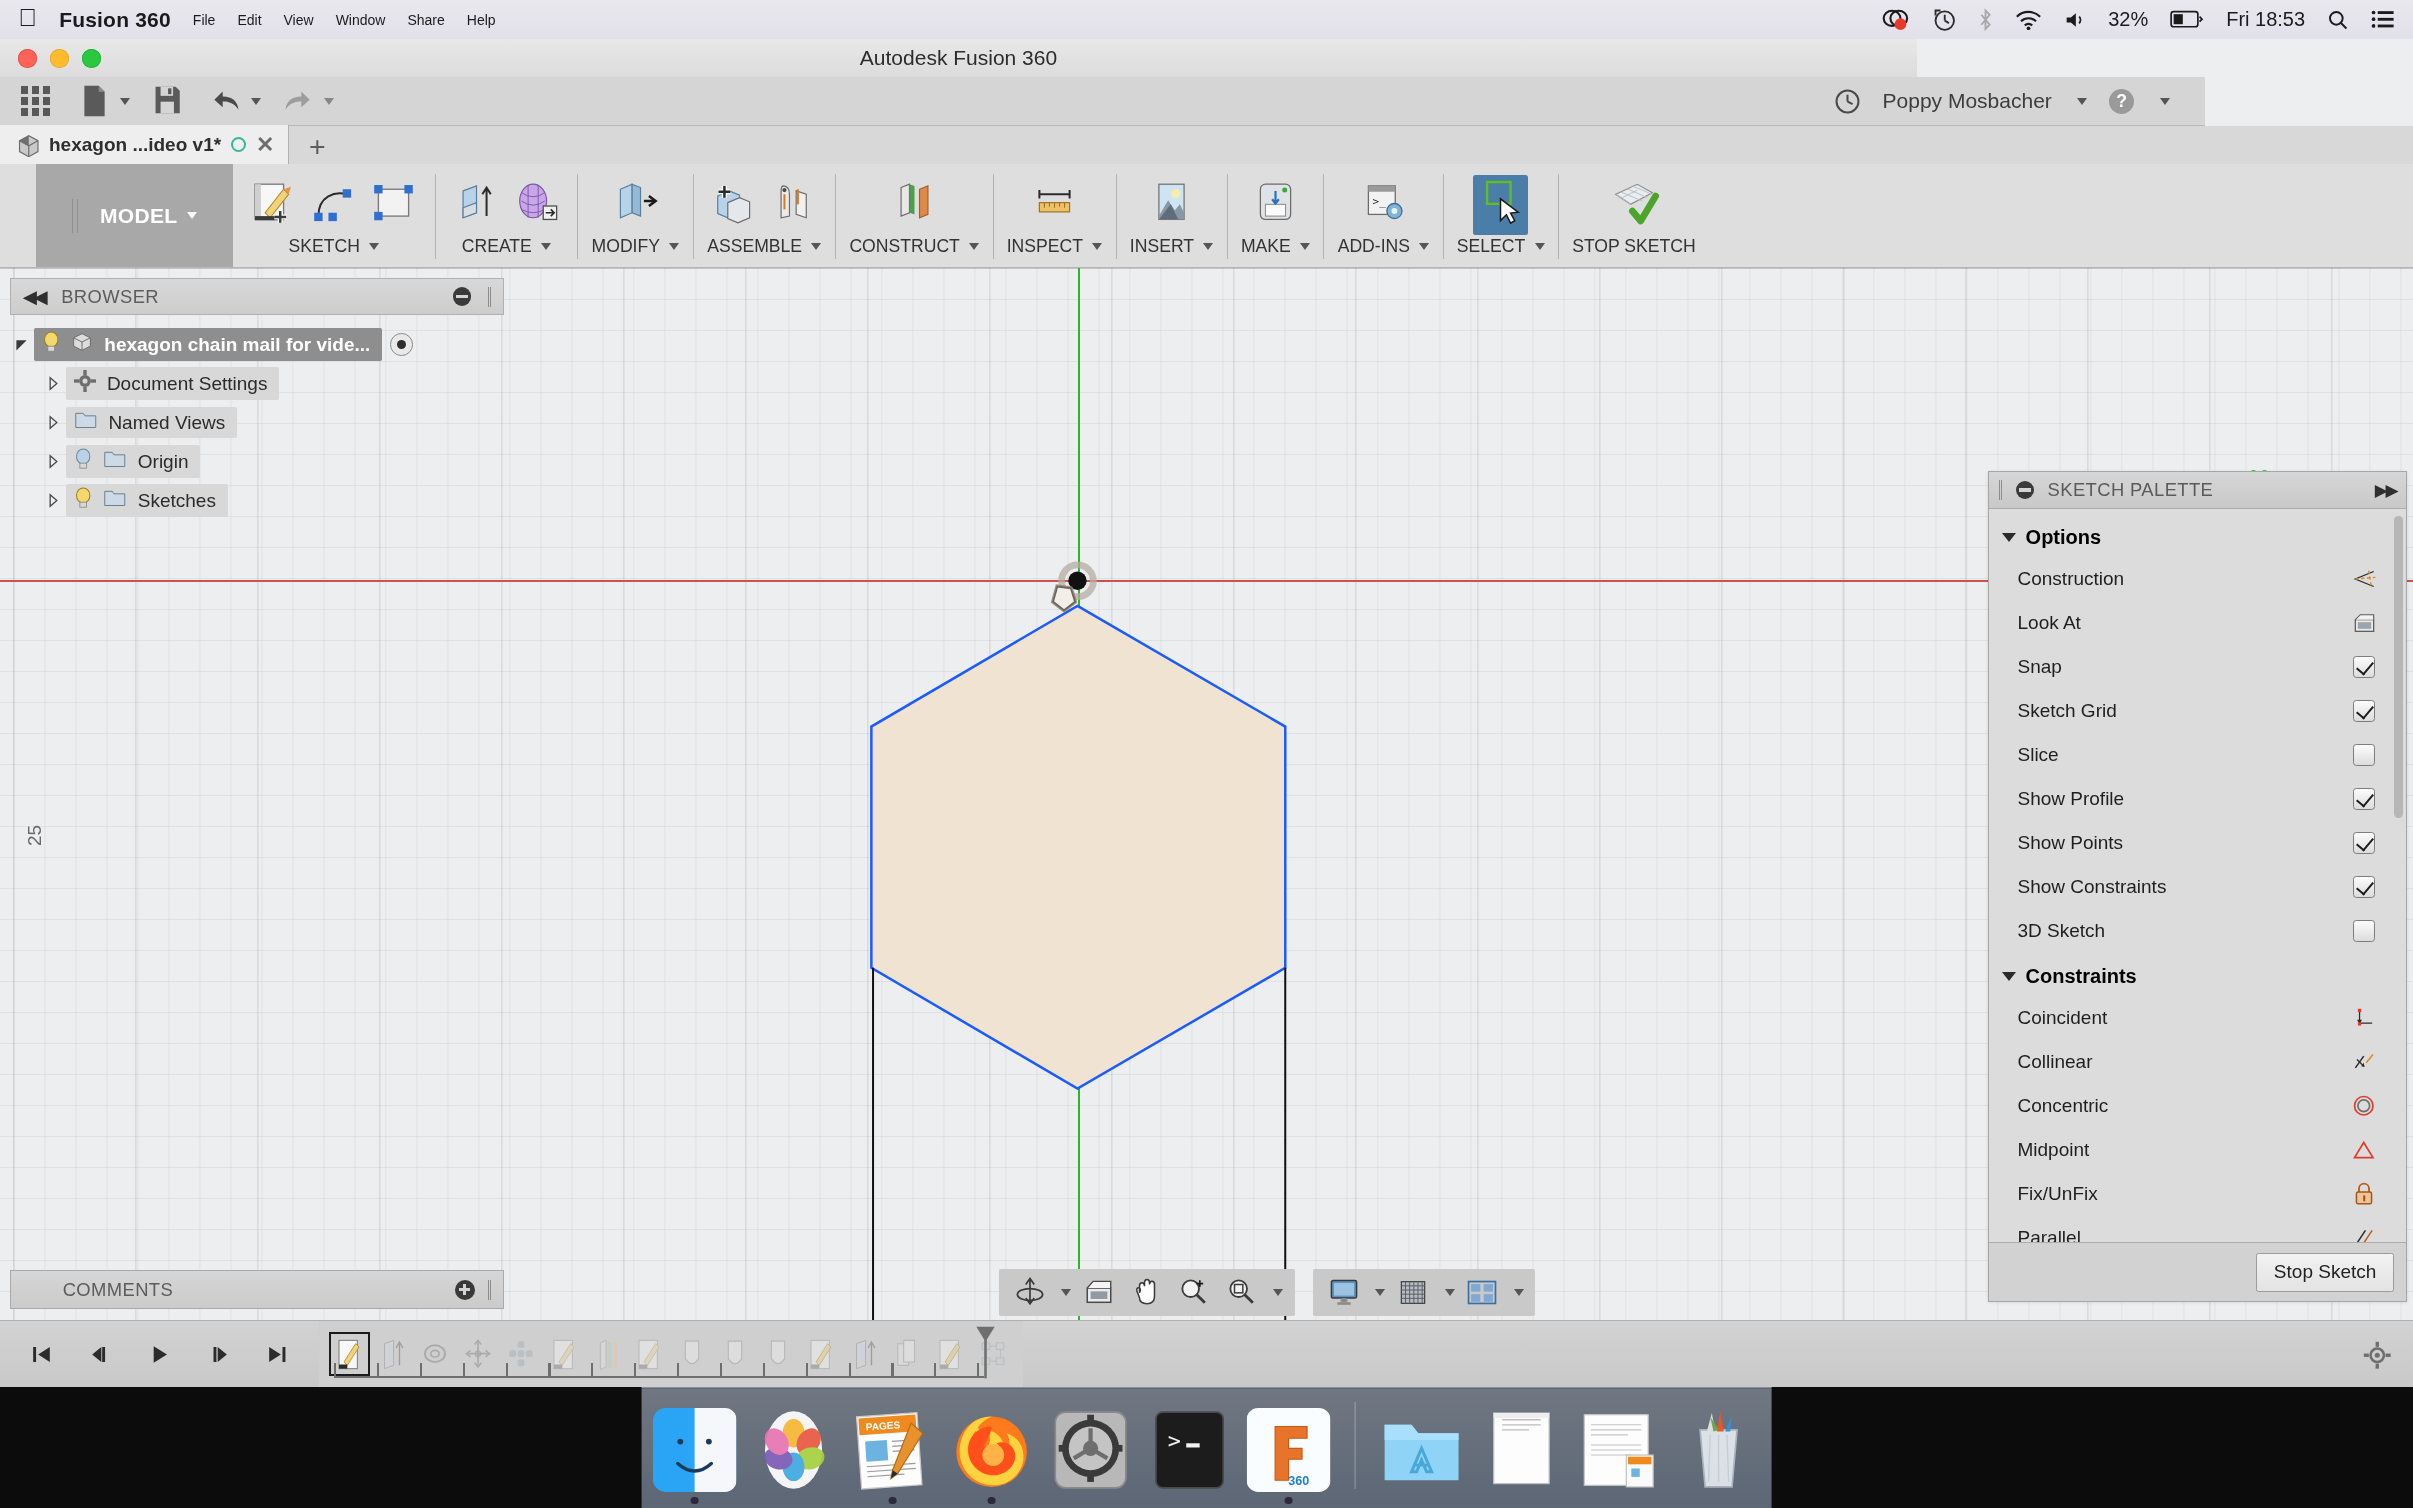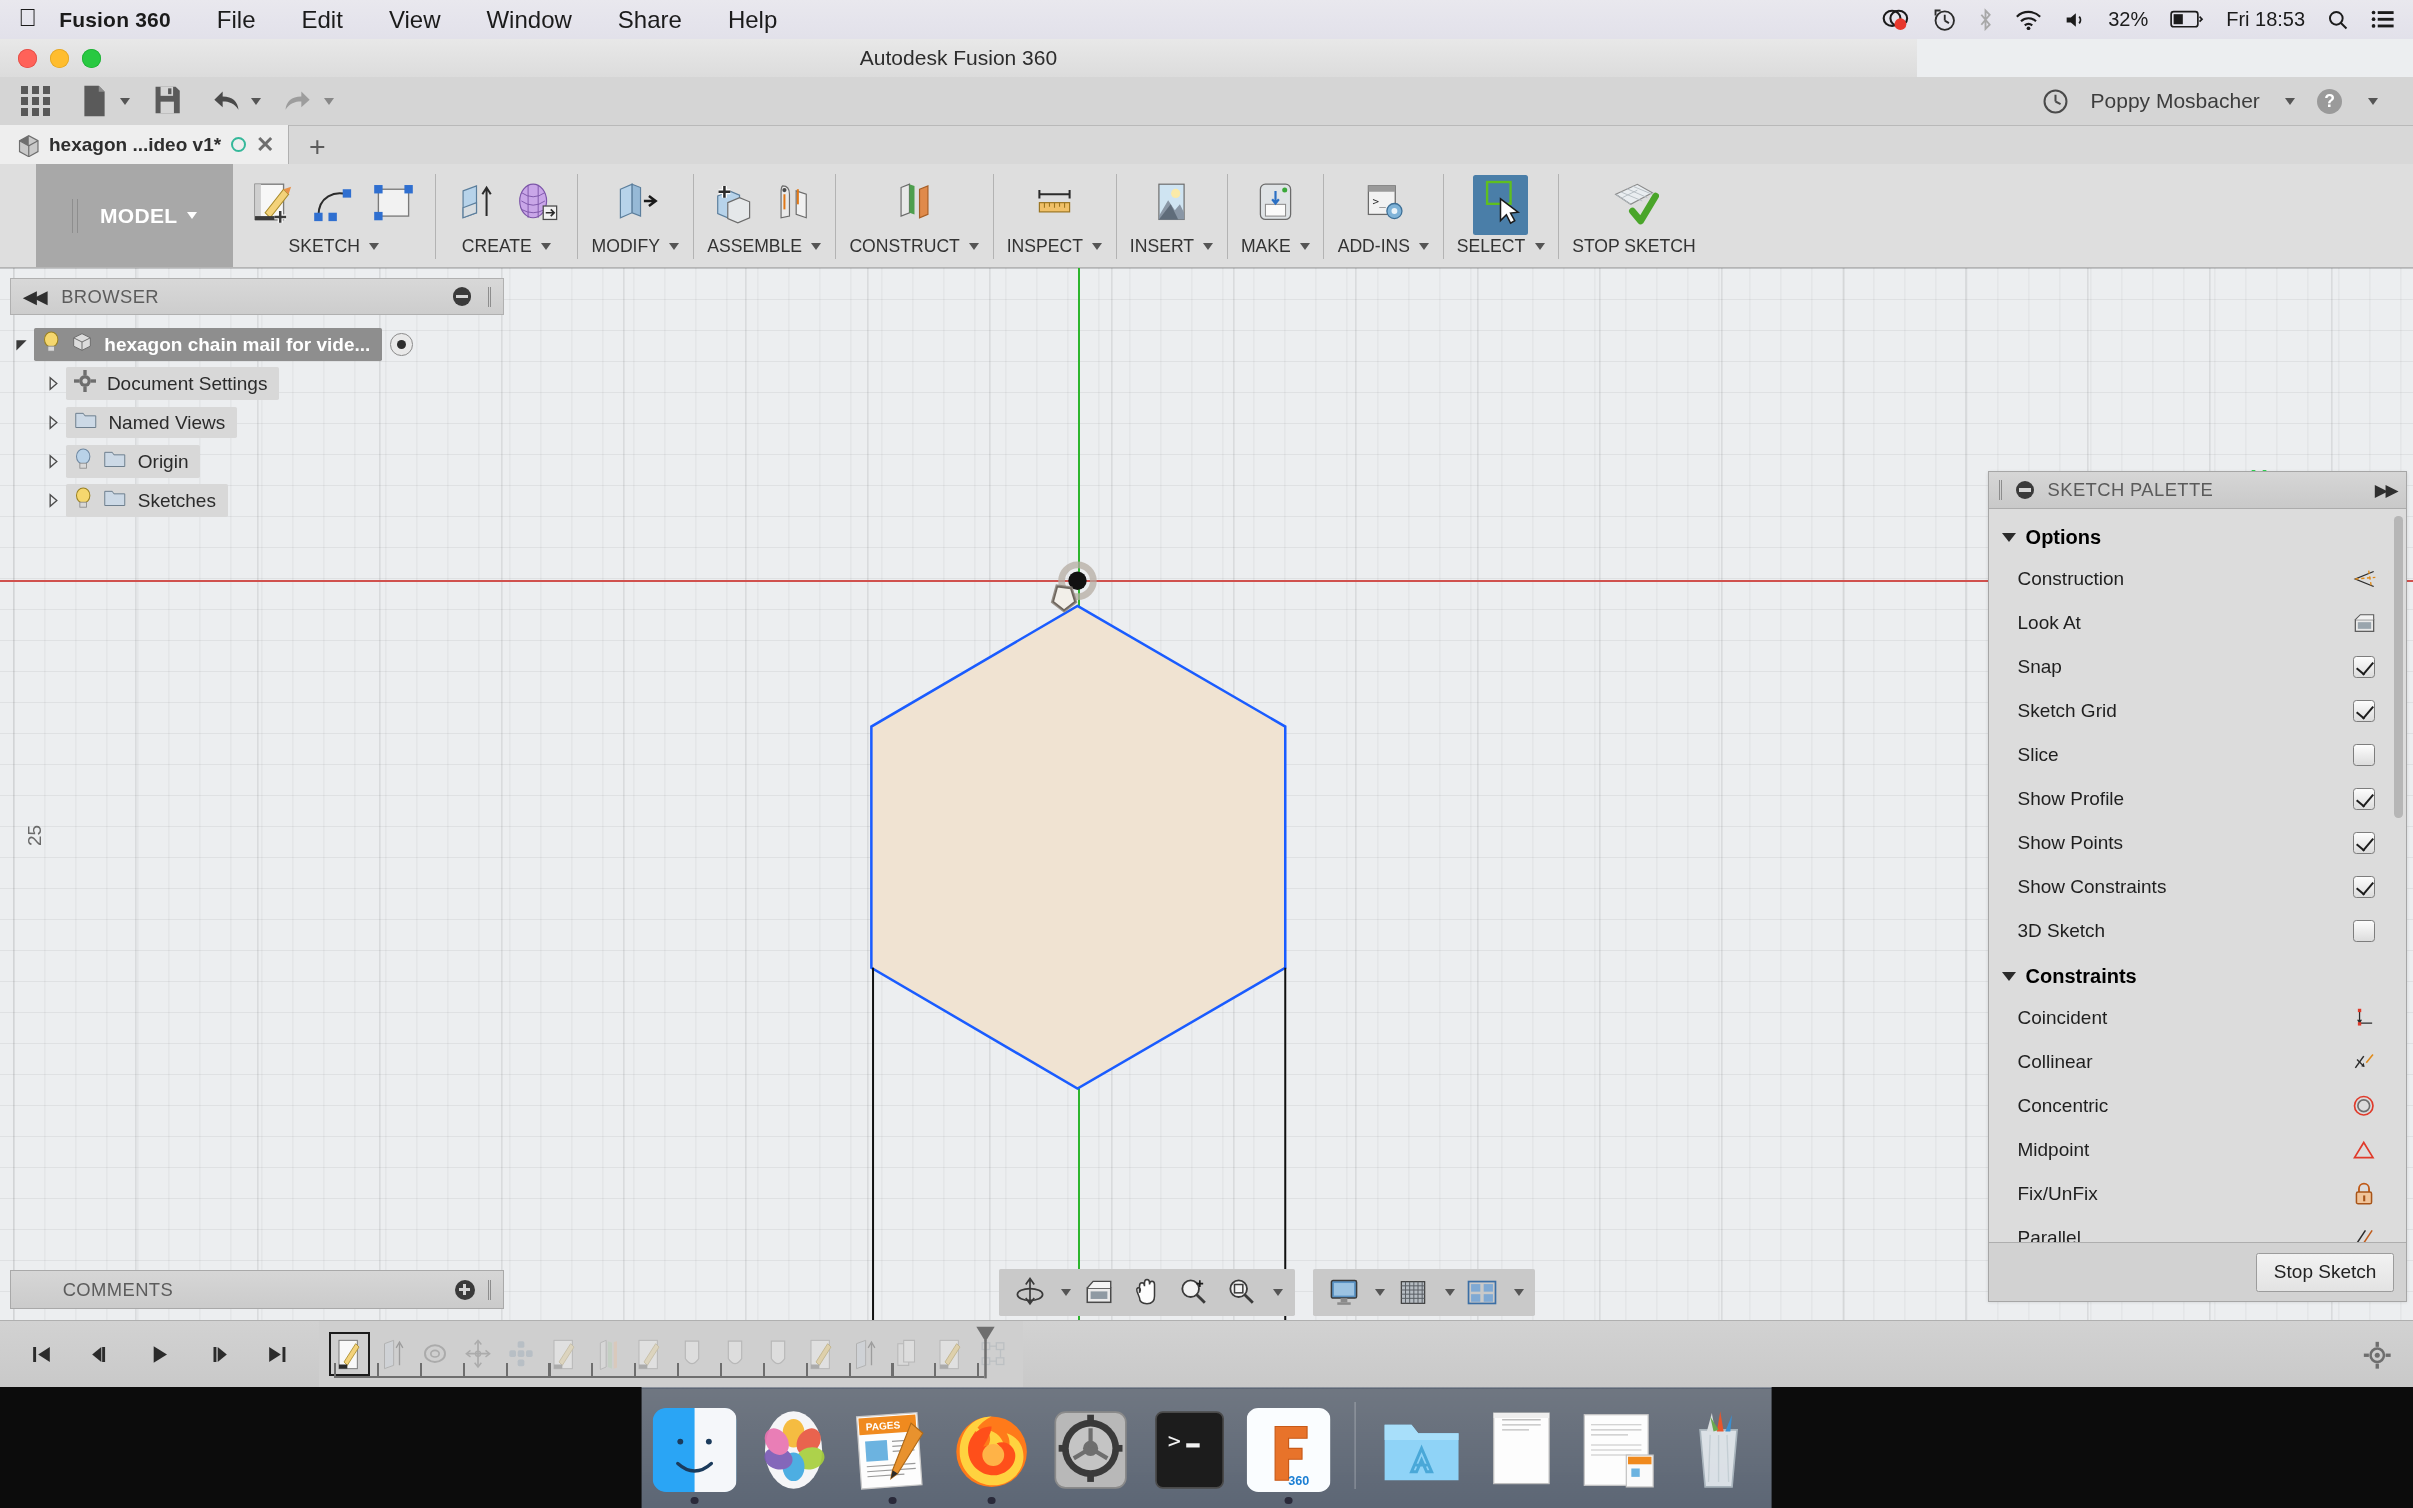--- a/index.html
+++ b/index.html
@@ -13,21 +13,21 @@
 
   
   .macbar {
     position: absolute; left: 0; top: 0; width: 2413px; height: 39px;
     background: linear-gradient(180deg,#e9e8ee 0%,#e5e4ec 55%,#e2e1ea 100%);
     display: flex; align-items: center; padding: 0 18.4px;
     font-size: 21px; color: #1b1b1b;
   }
   .apple-logo { font-size: 25px; margin-right: 22px; line-height: 1; position: relative; top: -1.7px; }
   .mac-app-name { font-weight: bold; margin-right: 22px; font-size: 21px; letter-spacing: 0.2px; }
-  .mac-menu-item { margin-right: 22px; font-size: 24px; margin-left: 24px; }
+  .mac-menu-item { margin-right: 22px; font-size: 14px; }
   .macbar-right { margin-left: auto; display: flex; align-items: center; gap: 22px; }
   .mb-icon { display: inline-flex; align-items: center; justify-content: center; }
   .battery-pct { font-size: 20px; color: #1b1b1b; }
 
   
   .titlebar {
     position: absolute; left: 0; top: 39px; width: 1917px; height: 39px;
     background: linear-gradient(180deg,#e8e8e8 0%,#dcdcdc 100%);
     border-bottom: 0.8px solid #b4b4b4;
     display: flex; align-items: center;
@@ -37,21 +37,21 @@
   .tl.red { background: #ff6259; box-shadow: inset 0 0 0 0.8px #e04d46; }
   .tl.yellow { background: #ffbd2e; box-shadow: inset 0 0 0 0.8px #e0a526; }
   .tl.green { background: #28c941; box-shadow: inset 0 0 0 0.8px #1fae35; }
   .app-title {
     position: absolute; left: 0; right: 0; text-align: center;
     font-size: 21px; color: #2c2c2c;
   }
 
   
   .qat {
-    position: absolute; left: 0; top: 77px; width: 2413px; height: 49px;
+    position: absolute; left: 0; top: 77px; width: 2205px; height: 49px;
     background: #d5d5d5; display: flex; align-items: center; padding: 0 13.4px;
     border-bottom: 0.8px solid #b9b9b9;
   }
   .qat-btn { width: 44px; height: 37px; display:flex; align-items:center; justify-content:center; cursor: pointer; }
   .qat-grid { display: grid; grid-template-columns: repeat(3,7.5px); grid-template-rows: repeat(3,7.5px); gap: 3.4px; }
   .qat-grid i { background: #585858; display:block; width:7.5px; height:7.5px; }
   .caret { width:0;height:0;border-left:5.9px solid transparent;border-right:5.9px solid transparent;border-top:7.5px solid #555; margin-left:3.4px;}
   .caret.lite { border-top-color:#888; }
   .qat-group { display: flex; align-items: center; }
   .qat-sep { width: 15px; }

